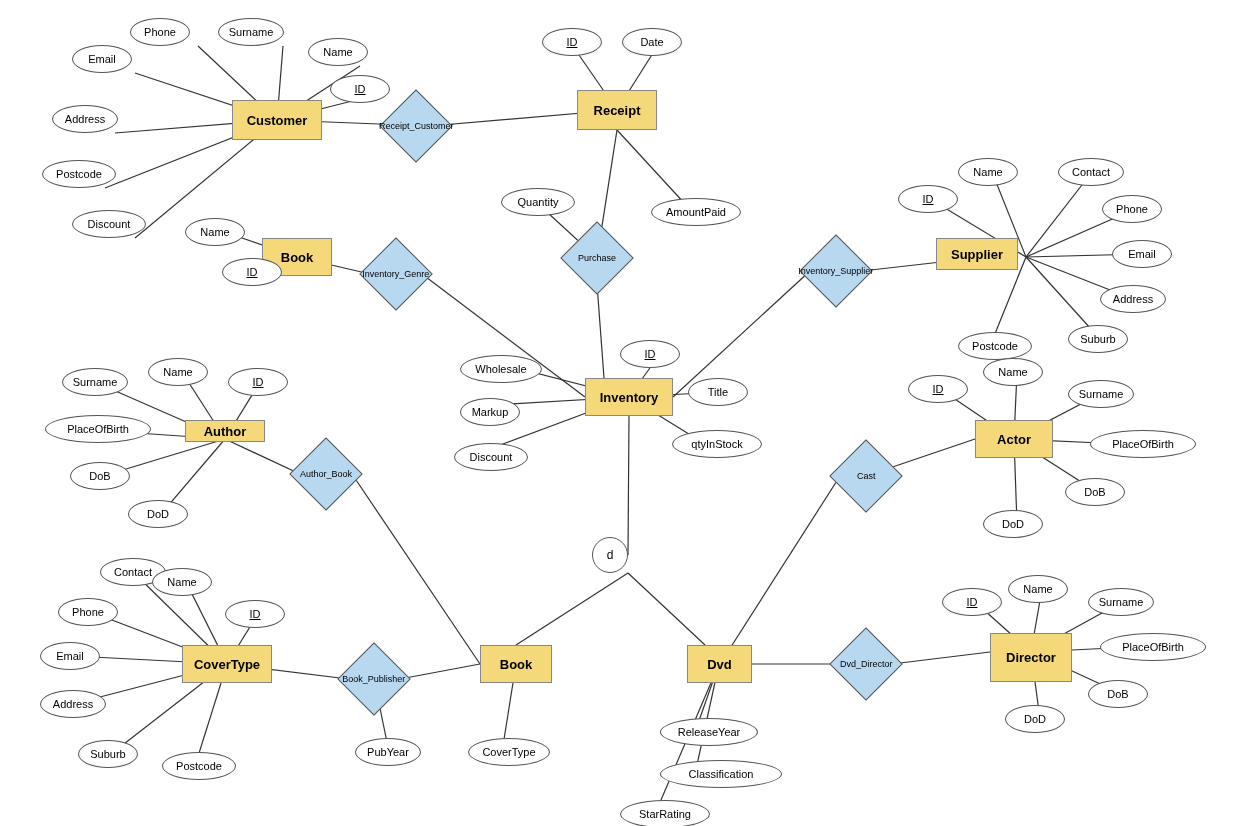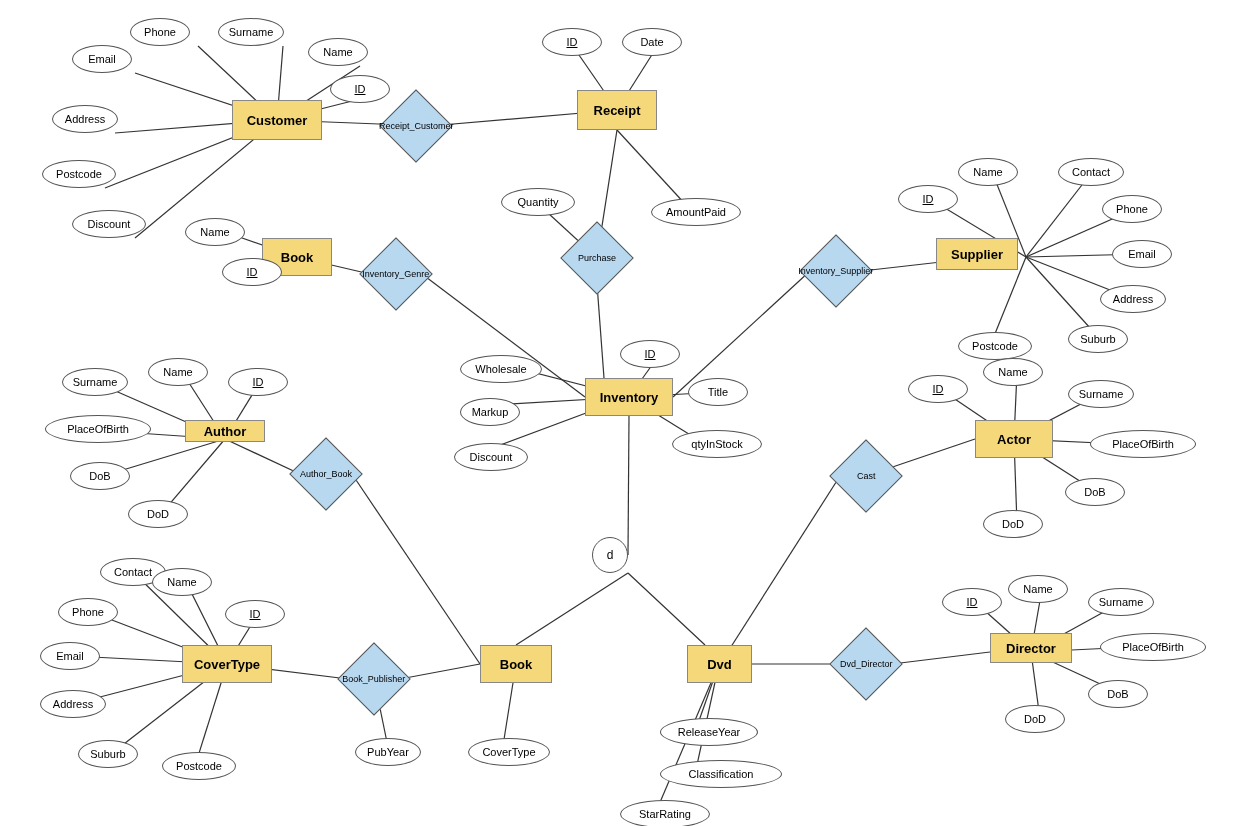--- a/index.html
+++ b/index.html
@@ -138,21 +138,21 @@
 <div class="entity" style="left: 232px; top: 100px; width: 90px; height: 40px;">Customer</div>
     <div class="entity" style="left: 577px; top: 90px; width: 80px; height: 40px;">Receipt</div>
     <div class="entity" style="left: 262px; top: 238px; width: 70px; height: 38px;">Book</div>
     <div class="entity" style="left: 936px; top: 238px; width: 82px; height: 32px;">Supplier</div>
     <div class="entity" style="left: 585px; top: 378px; width: 88px; height: 38px;">Inventory</div>
     <div class="entity" style="left: 185px; top: 420px; width: 80px; height: 22px;">Author</div>
     <div class="entity" style="left: 975px; top: 420px; width: 78px; height: 38px;">Actor</div>
     <div class="entity" style="left: 182px; top: 645px; width: 90px; height: 38px;">CoverType</div>
     <div class="entity" style="left: 480px; top: 645px; width: 72px; height: 38px;">Book</div>
     <div class="entity" style="left: 687px; top: 645px; width: 65px; height: 38px; text-align: right;">Dvd</div>
-    <div class="entity" style="left: 990px; top: 633px; width: 82px; height: 30px; text-align: center;">Director</div>
+    <div class="entity" style="left: 990px; top: 633px; width: 82px; height: 49px; text-align: center;">Director</div>
     <div class="relation" style="left: 390px; top: 100px; width: 52px; height: 52px;">
       <span style="font-size: 9px;">Receipt_Customer</span>
     </div>
     <div class="relation" style="left: 370px; top: 248px; width: 52px; height: 52px;">
       <span style="font-size: 9px;">Inventory_Genre</span>
     </div>
     <div class="relation" style="left: 571px; top: 232px; width: 52px; height: 52px;">
       <span style="font-size: 9px;">Purchase</span>
     </div>
     <div class="relation" style="left: 810px; top: 245px; width: 52px; height: 52px;">

